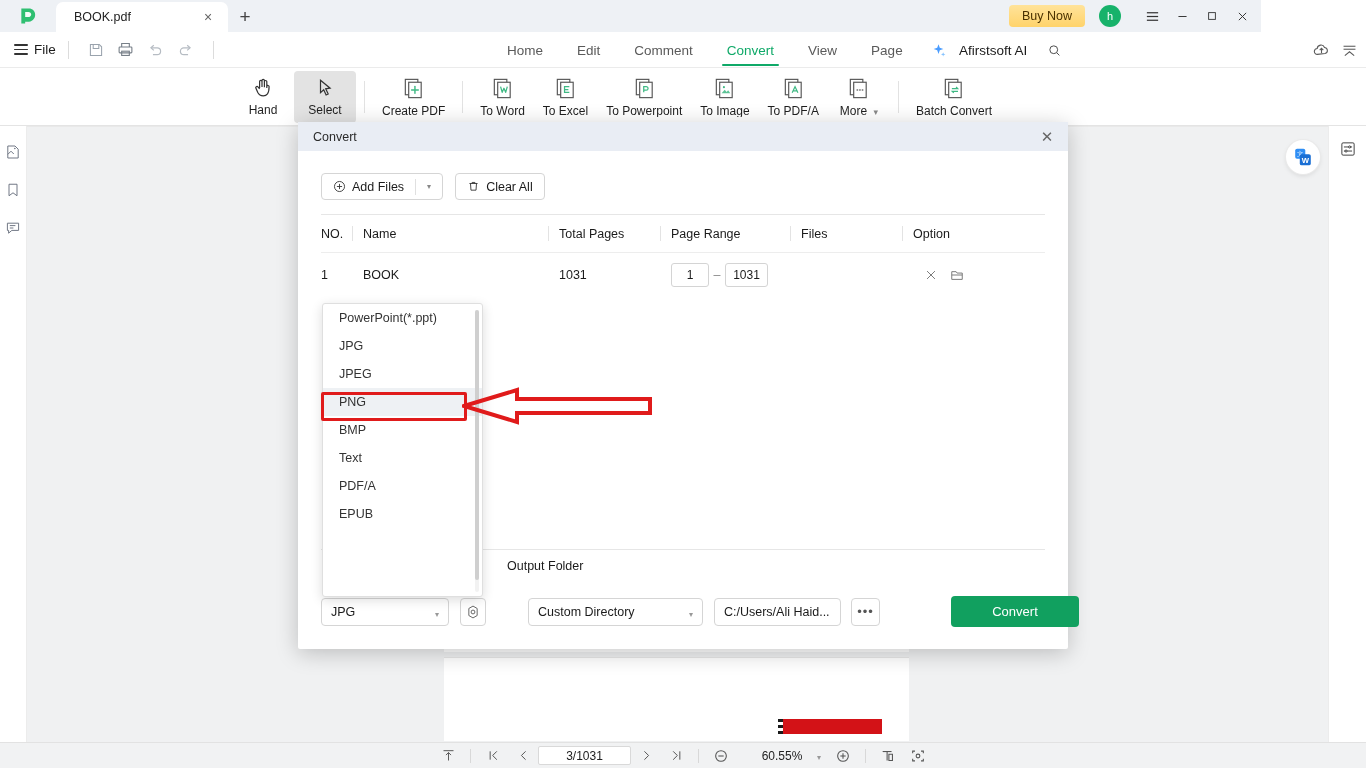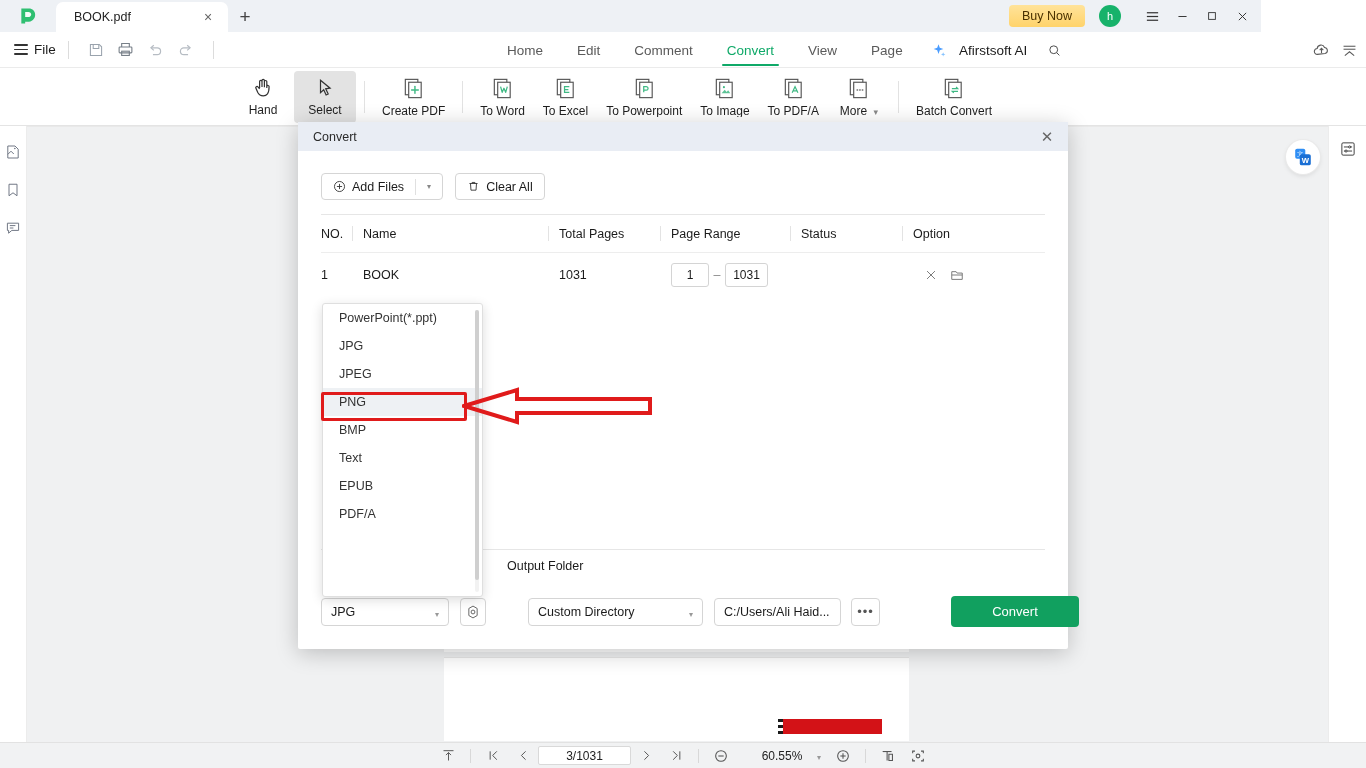--- a/index.html
+++ b/index.html
@@ -552,21 +552,21 @@
           <span>Clear All</span>
         </div>
       </div>
 
       <div class="tbl">
         <div class="tbl-head">
           <div class="th first c-no">NO.</div>
           <div class="th c-name">Name</div>
           <div class="th c-tp">Total Pages</div>
           <div class="th c-pr">Page Range</div>
-          <div class="th c-st">Status</div>
+          <div class="th c-st">Files</div>
           <div class="th c-op">Option</div>
         </div>
 
         <div class="tbl-row">
           <div class="c-no">1</div>
           <div class="c-name">BOOK</div>
           <div class="c-tp">1031</div>
           <div class="c-pr" style="display:flex;align-items:center;">
             <div class="pr-input">1</div>
             <div class="pr-dash">–</div>
@@ -617,22 +617,22 @@
     </div>
   </div>
 
   <div class="dropdown">
     <div class="dd-item">PowerPoint(*.ppt)</div>
     <div class="dd-item">JPG</div>
     <div class="dd-item">JPEG</div>
     <div class="dd-item highlight">PNG</div>
     <div class="dd-item">BMP</div>
     <div class="dd-item">Text</div>
+    <div class="dd-item">PDF/A</div>
     <div class="dd-item">EPUB</div>
-    <div class="dd-item">PDF/A</div>
     <div class="dd-scroll"></div>
     <div class="dd-thumb"></div>
   </div>
 
   <div class="anno-rect"></div>
   <svg class="anno-arrow" viewBox="0 0 192 40">
     <path d="M2 20 L55 4 L55 13 L188 13 L188 27 L55 27 L55 36 Z" fill="none" stroke="#e01b1b" stroke-width="4" stroke-linejoin="miter"></path>
   </svg>
 
   <div class="statusbar">

